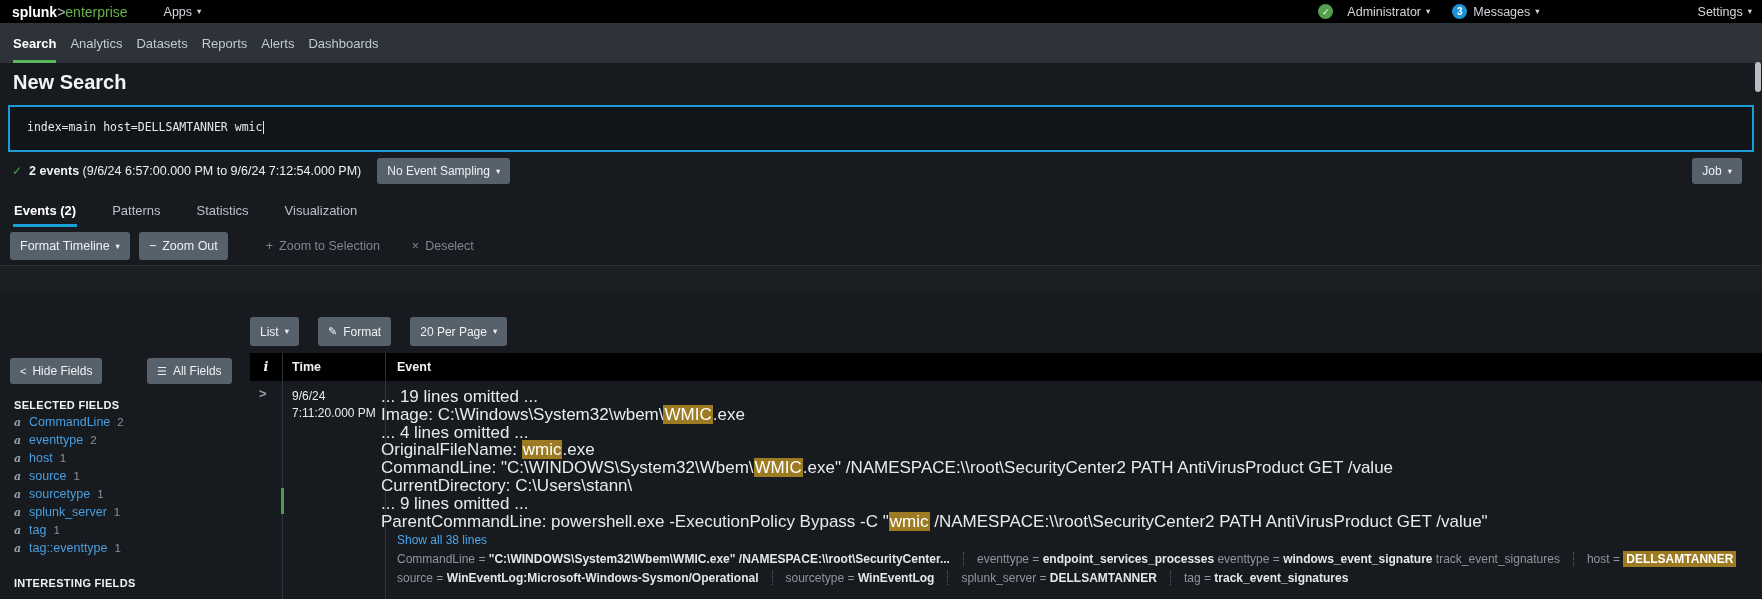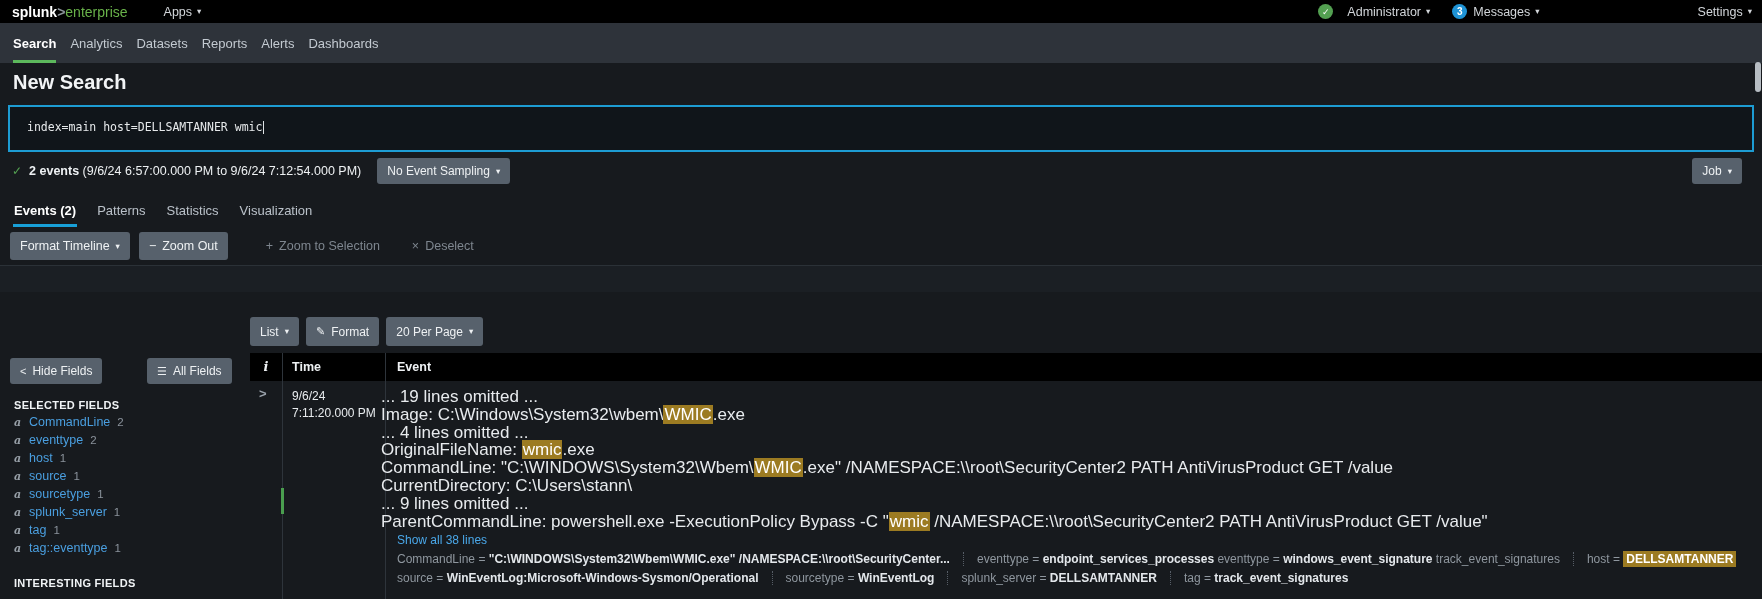--- a/index.html
+++ b/index.html
@@ -39,21 +39,21 @@
   
   #jobrow { position:absolute; left:12px; top:157px; width:1740px; height:28px; display:flex; align-items:center; }
   #result-check { color:#53a051; font-size:12px; }
   #result-count { font-weight:700; font-size:12.5px; color:#eef1f3; margin-left:7px; white-space:pre; }
   #result-range { font-size:12.5px; color:#eef1f3; white-space:pre; }
   .btn { background:#57616c; border-radius:3px; color:#eef1f3; font-size:12px; display:inline-flex; align-items:center; justify-content:center; padding:0 10px; height:26px; gap:6px; white-space:nowrap; }
   #sampling-btn { margin-left:16px;text-align:center; }
   #job-btn { margin-left:auto; margin-right:10px; }
 
   
-  #tabs { position:absolute; left:13px; top:193px; height:34px; display:flex; gap:19px; }
+  #tabs { position:absolute; left:13px; top:193px; height:34px; display:flex; gap:34px; }
   .tab { font-size:13px; color:#bac1c9; position:relative; display:flex; align-items:center; padding:0 1px; }
   .tab.active { color:#fff; font-weight:700; }
   .tab.active::after { content:""; position:absolute; bottom:0; left:0; right:0; height:3px; background:#18a0d8; }
 
   
   #timeline-controls { position:absolute; left:10px; top:232px; display:flex; align-items:center;text-align:center; }
   .tl-btn { height:28px; font-size:12.5px; }
   #zoomout-btn { margin-left:9px; }
   .ctrl-disabled { color:#7e868f; font-size:12.5px; display:flex; align-items:center; gap:6px; white-space:nowrap; }
   #zts { margin-left:38px; }
@@ -68,21 +68,21 @@
   #selected-title, #interesting-title { position:absolute; left:14px; font-size:11px; font-weight:700; color:#f0f3f5; letter-spacing:.3px; }
   #selected-title { top:399px; }
   #interesting-title { top:577px; }
   #fields-list { position:absolute; left:14px; top:413px; }
   .field-row { height:18px; display:flex; align-items:center; }
   .ftype { font-family:"DejaVu Serif", serif; font-style:italic; font-weight:700; font-size:11px; color:#98a0a8; width:9px; }
   .fname { color:#4a9fe0; margin-left:6px; font-size:12.5px; }
   .fcount { color:#8a929b; margin-left:7px; font-size:11.5px; }
 
   
-  #toolbar { position:absolute; left:250px; top:317px; display:flex; gap:7px;align-items:flex-end; }
+  #toolbar { position:absolute; left:250px; top:317px; display:flex; gap:19px;align-items:flex-end; }
   .tb-btn { height:29px; }
 
   
   #theader { position:absolute; left:250px; top:353px; width:1512px; height:28px; background:#000; }
   #th-info { position:absolute; left:0; width:32px; top:0; height:28px; line-height:28px; text-align:center; font-family:"DejaVu Serif", serif; font-style:italic; font-weight:700; font-size:13px; color:#eef1f3; }
   #th-time { position:absolute; left:42px; top:0; height:28px; line-height:28px; font-size:12.5px; font-weight:700; color:#eef1f3; }
   #th-event { position:absolute; left:147px; top:0; height:28px; line-height:28px; font-size:12.5px; font-weight:700; color:#eef1f3; }
   .col-div { position:absolute; top:353px; bottom:0; width:1px; background:#2e343b; }
   #cd1 { left:282px; } #cd2 { left:385px; }
   #green-dash { position:absolute; left:281px; top:488px; width:3px; height:26px; background:#4a9e4f; }

